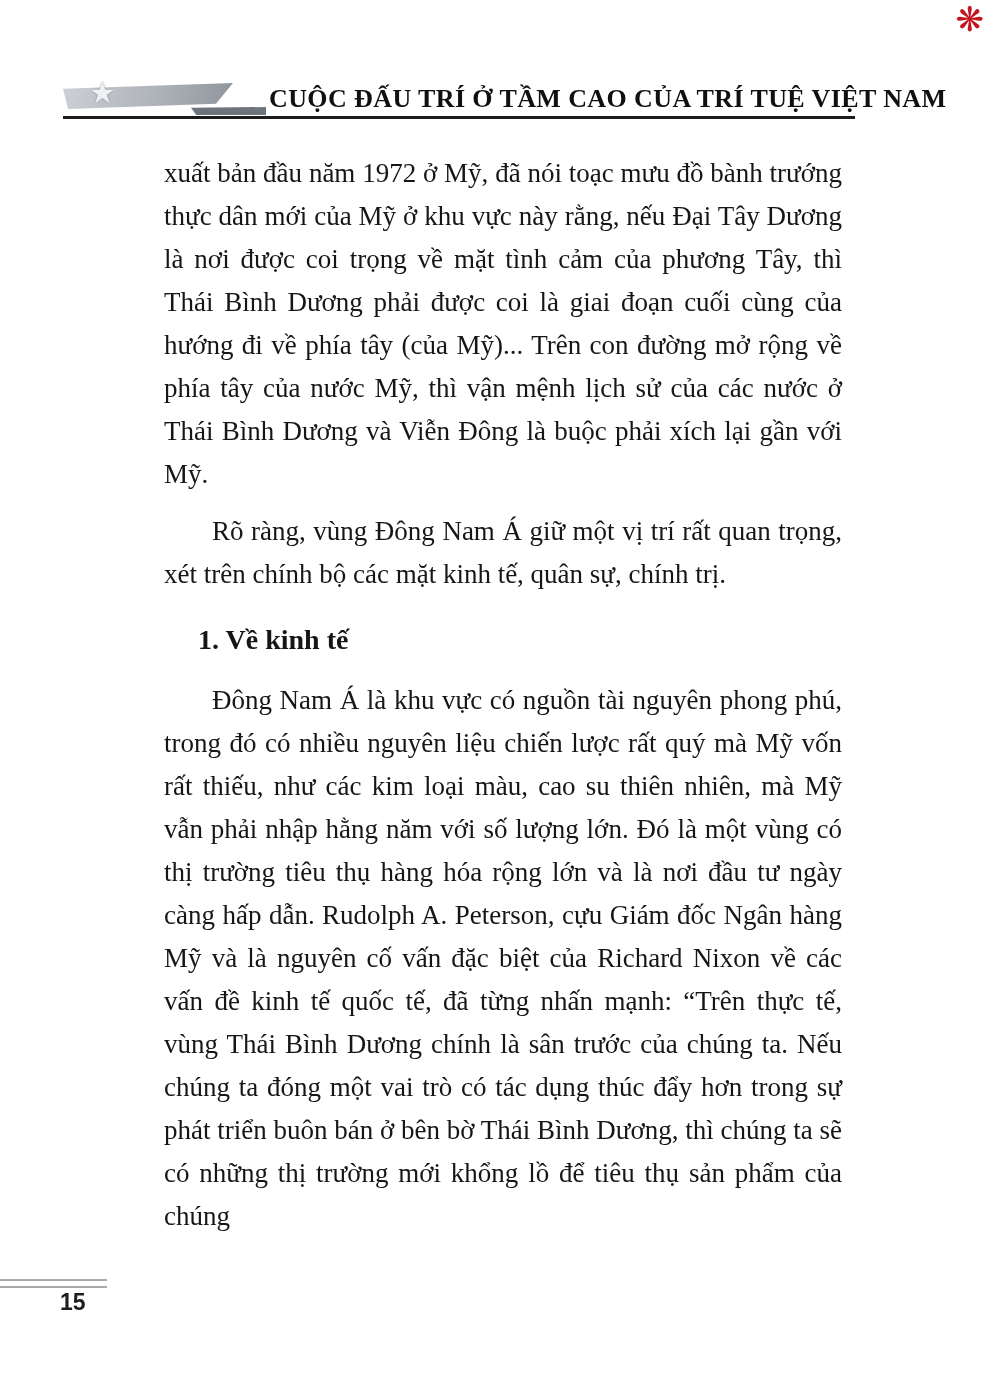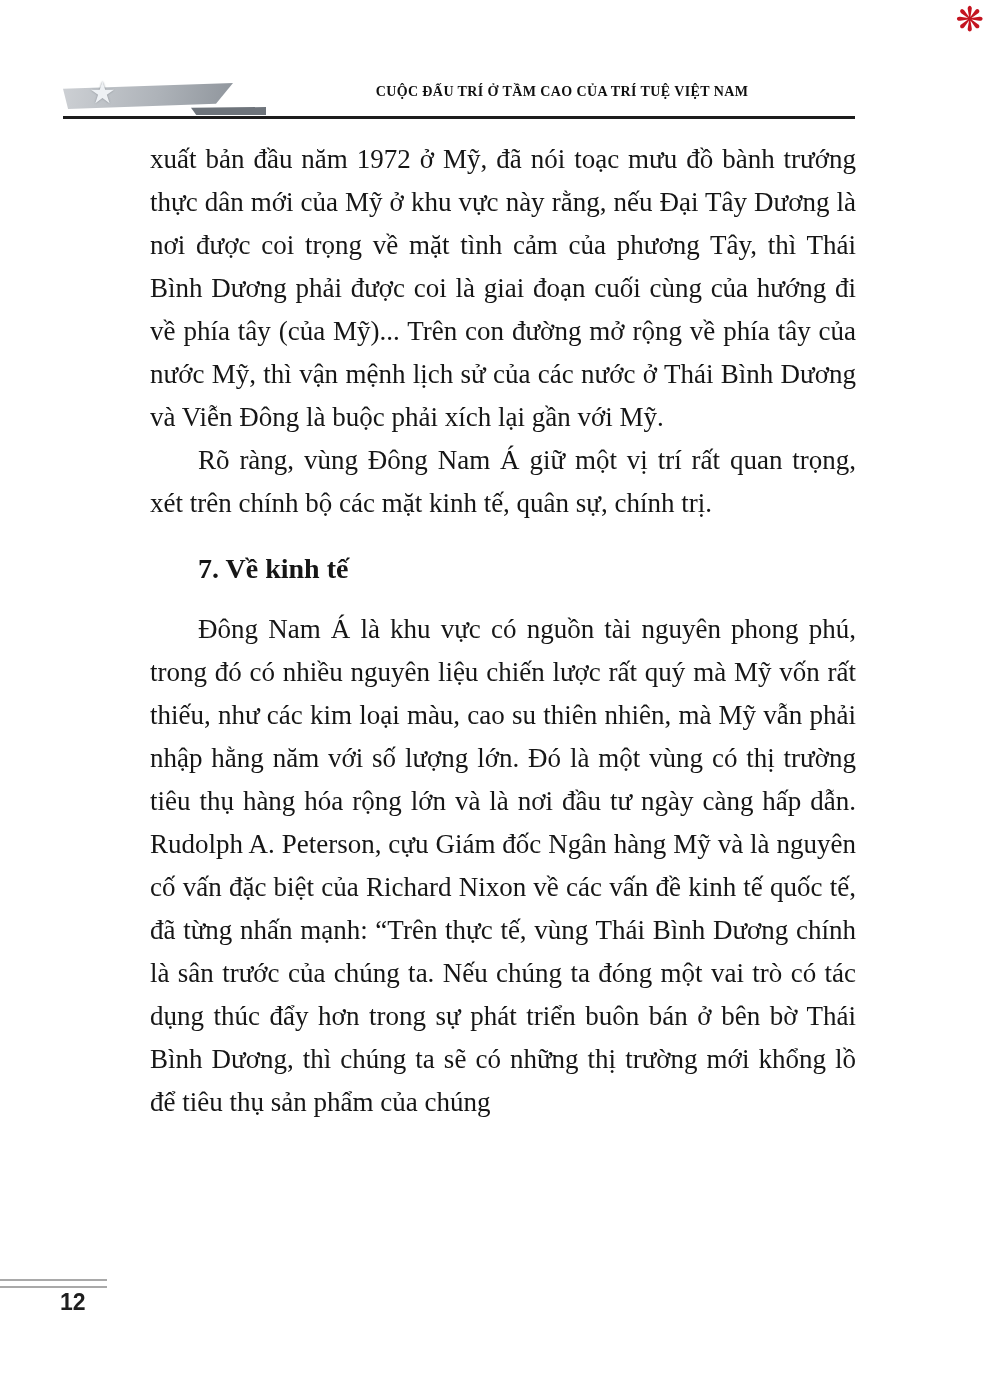--- a/index.html
+++ b/index.html
@@ -66,38 +66,38 @@
     text-shadow: 0 0 2px #7d838a;
     font-family: "DejaVu Sans", sans-serif;
   }
   .header-title {
     position: absolute;
     left: 206px;
     right: 0;
     top: 4px;
     text-align: center;
     font-weight: bold;
-    font-size: 14px;
+    font-size: 26px;
     letter-spacing: 0.4px;
     color: #101010;
     white-space: nowrap;
   }
 
   
   .body-text {
     position: absolute;
     left: 150px;
     top: 138px;
     width: 706px;
     font-size: 27px;
     line-height: 43px;
     text-align: justify;
   }
   .body-text p {
-    margin: 0;
+    margin: 14px;
     text-indent: 48px;
   }
   .body-text p.continuation {
     text-indent: 0;
   }
   .section-heading {
     margin: 22px 0 18px 0;
     padding-left: 48px;
     font-weight: bold;
     font-size: 28px;
@@ -135,21 +135,21 @@
   <div class="header">
     <div class="swoosh"></div>
     <div class="swoosh-dark"></div>
     <span class="swoosh-star">★</span>
     <div class="header-title">CUỘC ĐẤU TRÍ Ở TẦM CAO CỦA TRÍ TUỆ VIỆT NAM</div>
   </div>
 
   <div class="body-text">
     <p class="continuation">xuất bản đầu năm 1972 ở Mỹ, đã nói toạc mưu đồ bành trướng thực dân mới của Mỹ ở khu vực này rằng, nếu Đại Tây Dương là nơi được coi trọng về mặt tình cảm của phương Tây, thì Thái Bình Dương phải được coi là giai đoạn cuối cùng của hướng đi về phía tây (của Mỹ)... Trên con đường mở rộng về phía tây của nước Mỹ, thì vận mệnh lịch sử của các nước ở Thái Bình Dương và Viễn Đông là buộc phải xích lại gần với Mỹ.</p>
     <p>Rõ ràng, vùng Đông Nam Á giữ một vị trí rất quan trọng, xét trên chính bộ các mặt kinh tế, quân sự, chính trị.</p>
-    <div class="section-heading">7. Về kinh tế</div>
+    <div class="section-heading">1. Về kinh tế</div>
     <p>Đông Nam Á là khu vực có nguồn tài nguyên phong phú, trong đó có nhiều nguyên liệu chiến lược rất quý mà Mỹ vốn rất thiếu, như các kim loại màu, cao su thiên nhiên, mà Mỹ vẫn phải nhập hằng năm với số lượng lớn. Đó là một vùng có thị trường tiêu thụ hàng hóa rộng lớn và là nơi đầu tư ngày càng hấp dẫn. Rudolph A. Peterson, cựu Giám đốc Ngân hàng Mỹ và là nguyên cố vấn đặc biệt của Richard Nixon về các vấn đề kinh tế quốc tế, đã từng nhấn mạnh: “Trên thực tế, vùng Thái Bình Dương chính là sân trước của chúng ta. Nếu chúng ta đóng một vai trò có tác dụng thúc đẩy hơn trong sự phát triển buôn bán ở bên bờ Thái Bình Dương, thì chúng ta sẽ có những thị trường mới khổng lồ để tiêu thụ sản phẩm của chúng</p>
   </div>
 
   <div class="folio-rule r1"></div>
   <div class="folio-rule r2"></div>
-  <div class="page-number">12</div>
+  <div class="page-number">15</div>
 
 </div>
 
 </body></html>

